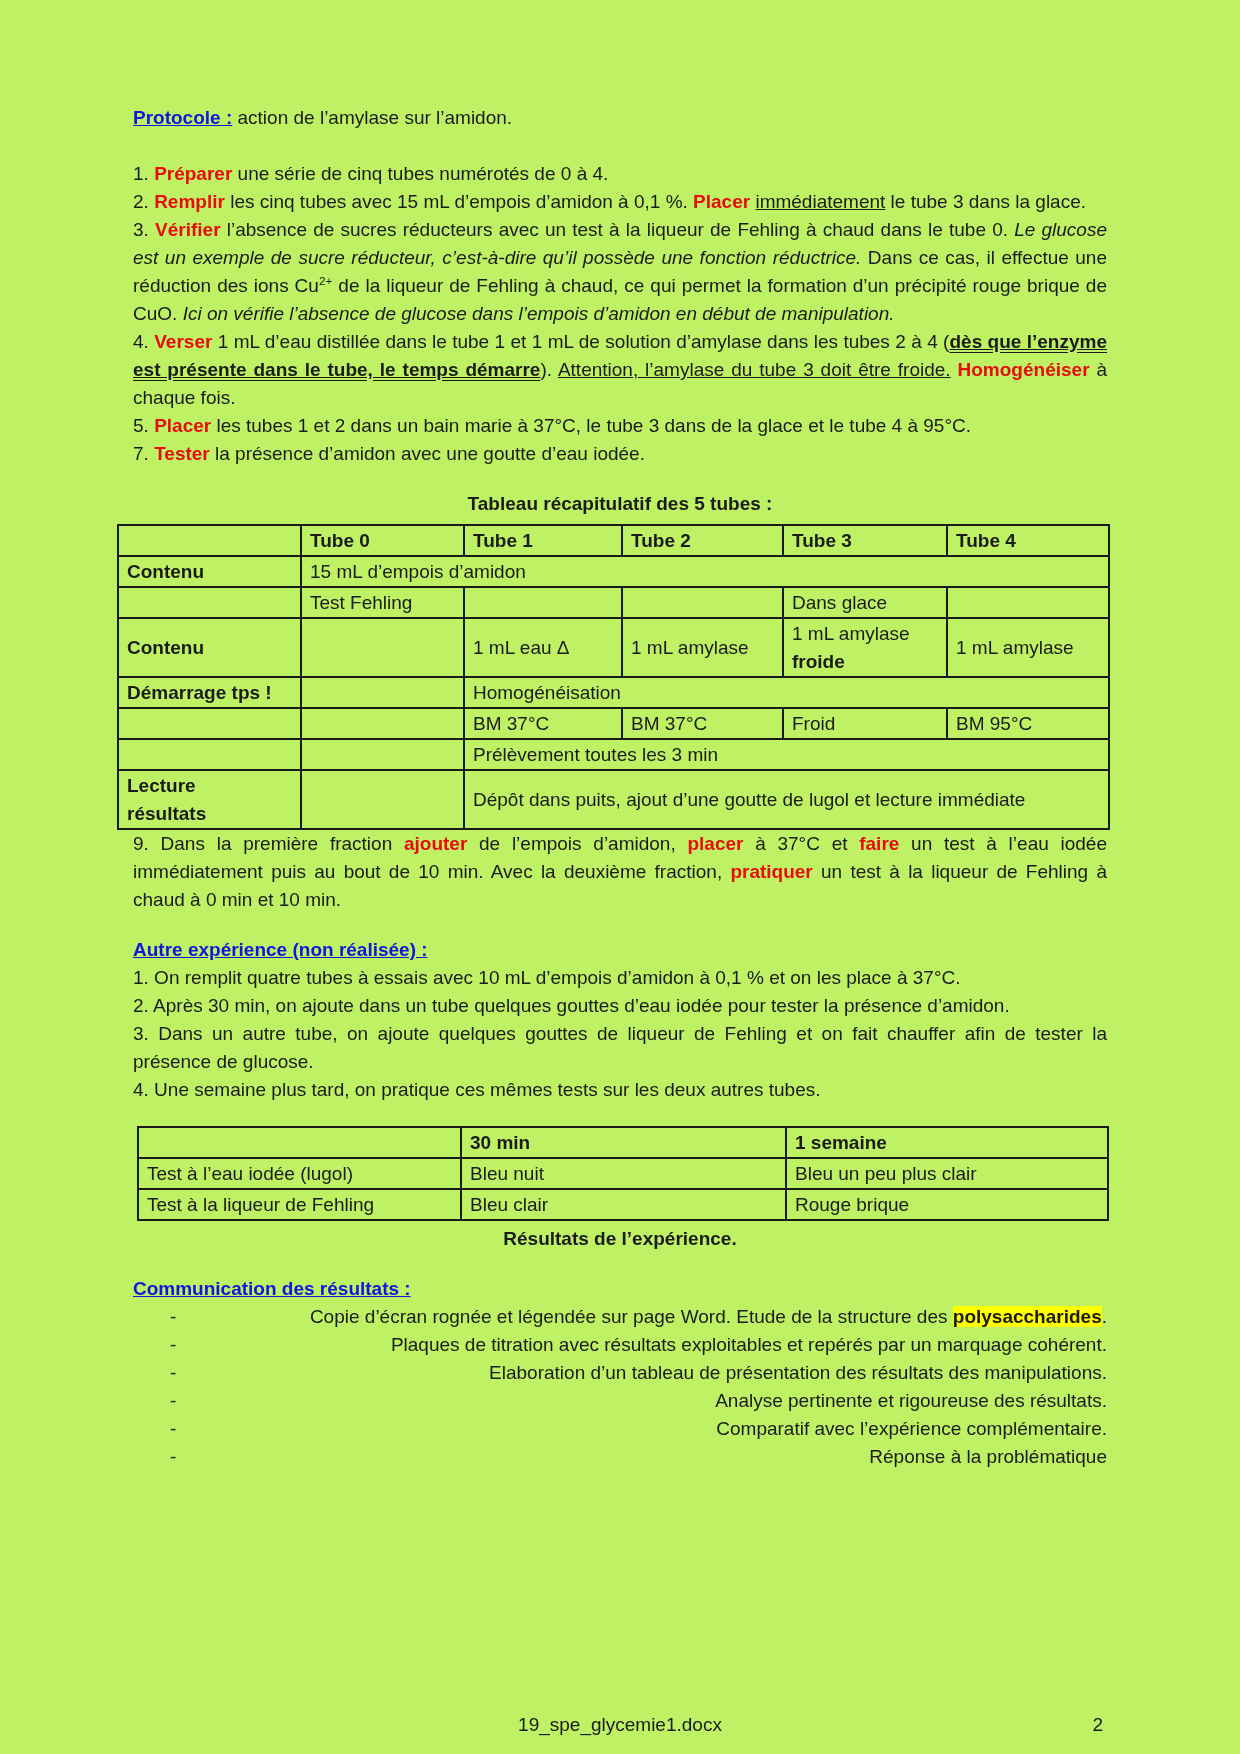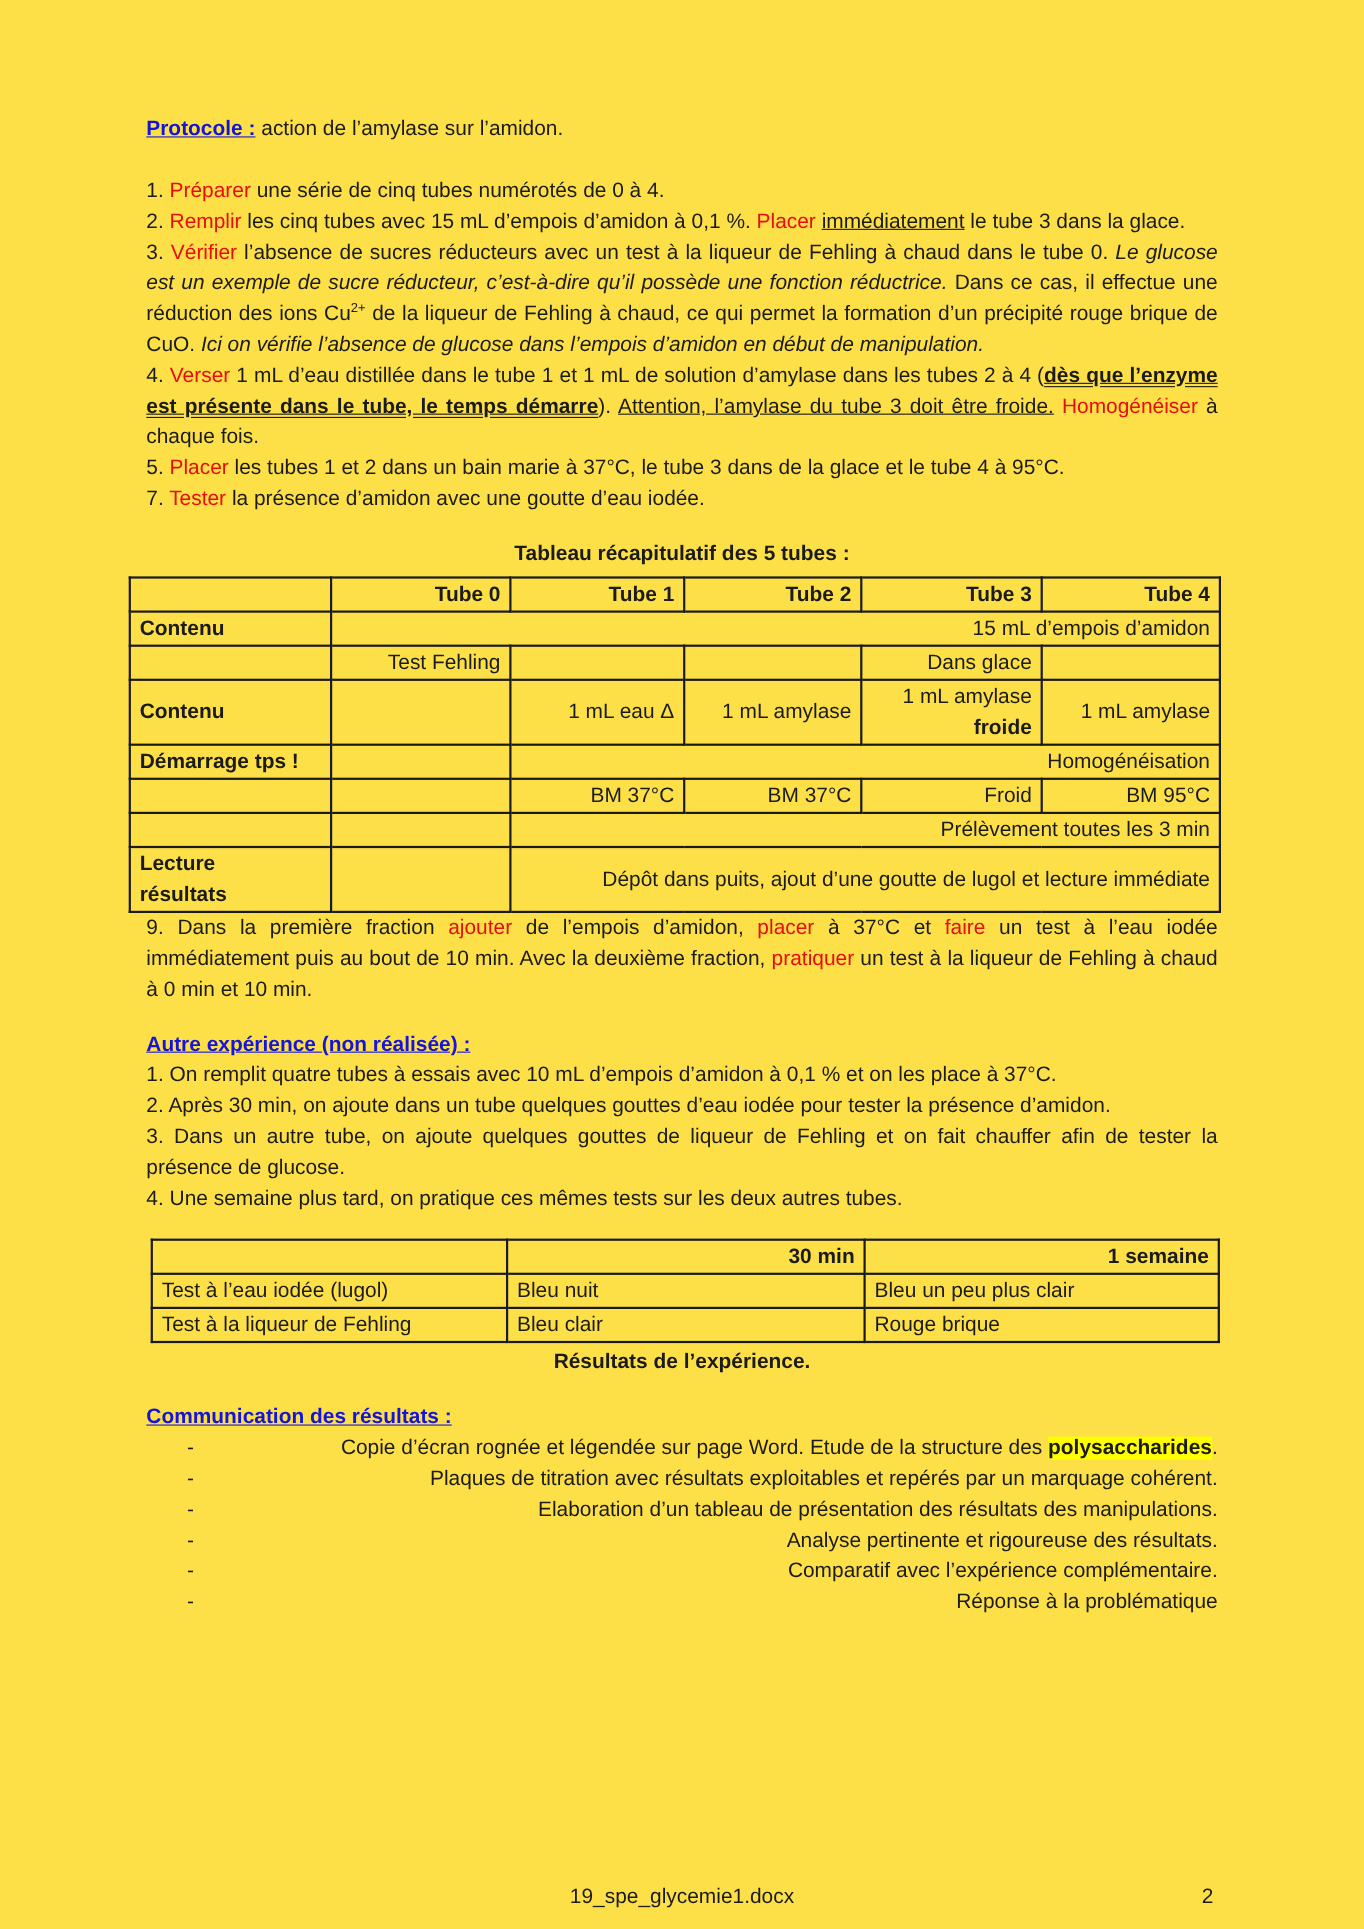--- a/index.html
+++ b/index.html
@@ -1,43 +1,43 @@
 <!DOCTYPE html>
 <html><head>
 <meta charset="utf-8">
 <style>
   html,body{margin:0;padding:0;background:#ffffff;}
   .page{
     position:relative;
     width:1240px;height:1754px;
-    background:#fde047;
+    background:#bef264;
     font-family:"Liberation Sans",sans-serif;
     font-size:19px;line-height:28px;
     color:#1b1b1b;
     overflow:hidden;
   }
   .content{padding:104px 133px 0 133px;}
   .para{margin:0;text-align:justify;}
   .title{margin:0 0 28px 0;text-align:left;}
   .head-blue{color:#1414dd;font-weight:bold;text-decoration:underline;}
   p.head{margin:22px 0 0 0;text-align:left;}
-  .s-red{color:#e80d0d;font-weight:normal;margin-top:44px;}
+  .s-red{color:#e80d0d;font-weight:bold;margin-top:44px;}
   .s-u{text-decoration:underline;}
   .s-bu{font-weight:bold;text-decoration:underline double;}
   .s-i{font-style:italic;}
   .s-b{font-weight:bold;}
   .s-hl{background:#ffff00;font-weight:bold;}
   .s-sup{vertical-align:super;font-size:0.62em;line-height:0;}
   .caption{margin:22px 0 6px 0;text-align:center;font-weight:bold;}
   .caption2{margin:4px 0 0 0;text-align:center;font-weight:bold;}
   table{border-collapse:collapse;table-layout:fixed;}
   .t1{margin-left:-16px;width:991px;}
   .t2{margin:22px 0 0 4px;width:970px;}
   td{border:2px solid #1a1a1a;padding:0 8px;height:29px;vertical-align:middle;}
-  .t1 td.c, .t2 td.c{text-align:right;}
+  .t1 td.c, .t2 td.c{text-align:left;}
   td.b{font-weight:bold;}
   .t1 tr.tall td{height:57px;}
   .after-table{margin-top:5px;}
   .bullets{margin-top:0;}
   .bullet{display:flex;margin:0;}
   .dash{flex:none;margin-left:37px;width:30px;}
   .btext{flex:1;text-align:right;}
   .footer{position:absolute;top:1711px;left:0;width:1240px;text-align:center;}
   .fpage{position:absolute;right:137px;top:0;}
 </style>

